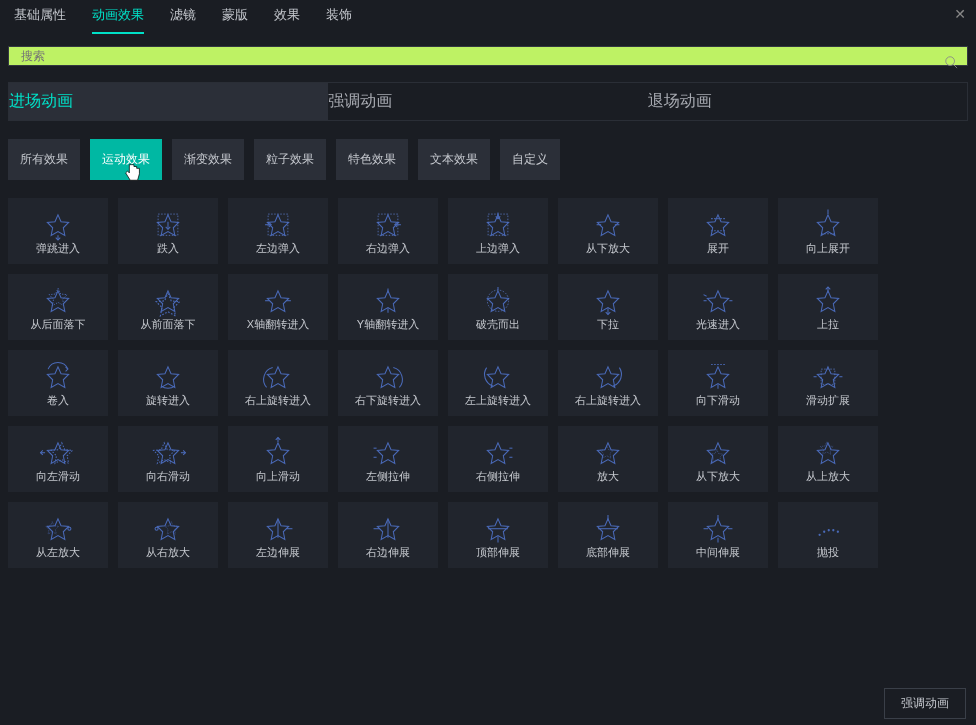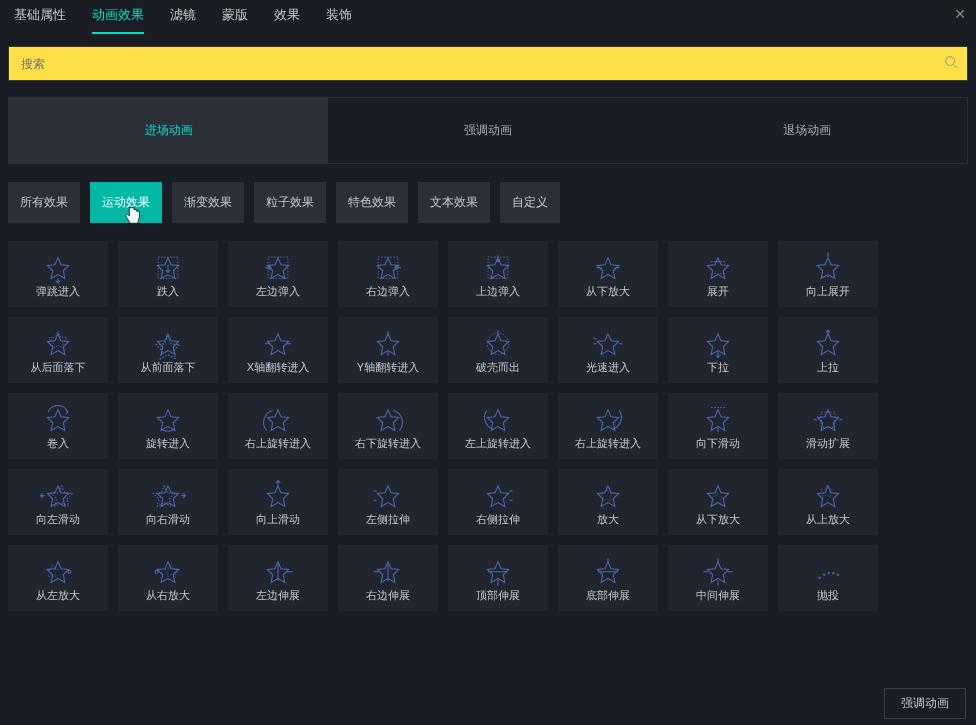--- a/index.html
+++ b/index.html
@@ -4,26 +4,26 @@
   <style>
     * { margin: 0; padding: 0; box-sizing: border-box; font-family: "Microsoft YaHei", Arial, sans-serif; }
     body { background: #1a1d23; color: #c5c8ce; width: 976px; height: 725px; overflow: hidden; position: relative; }
 
     .topbar { display: flex; align-items: center; height: 32px; padding: 0 14px; position: relative; }
     .toptab { font-size: 13px; margin-right: 26px; cursor: pointer; padding: 8px 0; }
     .toptab.active { color: #00e0c7; border-bottom: 2px solid #00e0c7; }
     .close-x { position: absolute; right: 10px; top: 6px; font-size: 14px; color: #888; cursor: pointer; }
 
     .searchwrap { margin: 14px 8px 0 8px; position: relative; }
-    .searchbox { width: 100%; height: 35px; background: #fde047; border: 1px solid #333840; color: #666; font-size: 12px; padding: 0 34px 0 12px; outline: none; }
+    .searchbox { width: 100%; height: 20px; background: #bef264; border: 1px solid #333840; color: #666; font-size: 12px; padding: 0 34px 0 12px; outline: none; }
     .searchicon { position: absolute; right: 10px; top: 9px; width: 14px; height: 14px; }
     .searchicon svg { stroke: #888; }
 
     .bigtabs { display: flex; margin: 16px 8px 0 8px; border: 1px solid #2a2e36; }
-    .bigtab { flex: 1; text-align: center; font-size: 12px; padding: 24px 0; cursor: pointer; color: #a8abb2; }
+    .bigtab { flex: 1; text-align: left; font-size: 16px; padding: 8px 0; cursor: pointer; color: #a8abb2; }
     .bigtab.active { background: #2b2f38; color: #00e0c7; }
 
     .filters { display: flex; margin: 18px 8px 0 8px; gap: 10px; position: relative; }
     .filter { background: #2b2f38; color: #c5c8ce; font-size: 12px; padding: 12px 12px; cursor: pointer; }
     .filter.active { background: #00b8a3; color: #fff; }
     .cursor-hand { position: absolute; left: 115px; top: 22px; width: 20px; height: 22px; pointer-events: none; }
 
     .grid { display: grid; grid-template-columns: repeat(8, 100px); gap: 10px; margin: 18px 8px 0 8px; }
     .cell { background: #21252d; height: 66px; display: flex; flex-direction: column; align-items: center; justify-content: flex-end; padding-bottom: 8px; cursor: pointer; position: relative; }
     .cell-icon { position: absolute; top: 10px; width: 38px; height: 32px; }
@@ -183,33 +183,33 @@
       <div class="cell-icon"><svg class="star-svg" viewBox="-6 -6 50 44">
           <path d="M19 3 L23 12 L33 13 L26 20 L28 30 L19 25 L10 30 L12 20 L5 13 L15 12 Z"></path>
           <path class="arrow" d="M19 2 L19 -2"></path>
           <circle class="dash" cx="19" cy="16" r="14"></circle>
         </svg></div>
       <div class="cell-label">破壳而出</div>
     </div>
     <div class="cell">
       <div class="cell-icon"><svg class="star-svg" viewBox="-6 -6 50 44">
           <path d="M19 3 L23 12 L33 13 L26 20 L28 30 L19 25 L10 30 L12 20 L5 13 L15 12 Z"></path>
+          <path class="arrow" d="M19 26 L19 34"></path>
+          <path class="arrow" d="M16 31 L19 34 L22 31"></path>
+        </svg></div>
+      <div class="cell-label">下拉</div>
+    </div>
+    <div class="cell">
+      <div class="cell-icon"><svg class="star-svg" viewBox="-6 -6 50 44">
+          <path d="M19 3 L23 12 L33 13 L26 20 L28 30 L19 25 L10 30 L12 20 L5 13 L15 12 Z"></path>
           <path class="arrow" d="M4 16 L0 16"></path>
           <path class="arrow" d="M34 16 L38 16"></path>
           <path class="arrow" d="M4 10 L0 8"></path>
         </svg></div>
       <div class="cell-label">光速进入</div>
-    </div>
-    <div class="cell">
-      <div class="cell-icon"><svg class="star-svg" viewBox="-6 -6 50 44">
-          <path d="M19 3 L23 12 L33 13 L26 20 L28 30 L19 25 L10 30 L12 20 L5 13 L15 12 Z"></path>
-          <path class="arrow" d="M19 26 L19 34"></path>
-          <path class="arrow" d="M16 31 L19 34 L22 31"></path>
-        </svg></div>
-      <div class="cell-label">下拉</div>
     </div>
     <div class="cell">
       <div class="cell-icon"><svg class="star-svg" viewBox="-6 -6 50 44">
           <path d="M19 3 L23 12 L33 13 L26 20 L28 30 L19 25 L10 30 L12 20 L5 13 L15 12 Z"></path>
           <path class="arrow" d="M19 6 L19 -2"></path>
           <path class="arrow" d="M16 1 L19 -2 L22 1"></path>
         </svg></div>
       <div class="cell-label">上拉</div>
     </div>
     <div class="cell">

